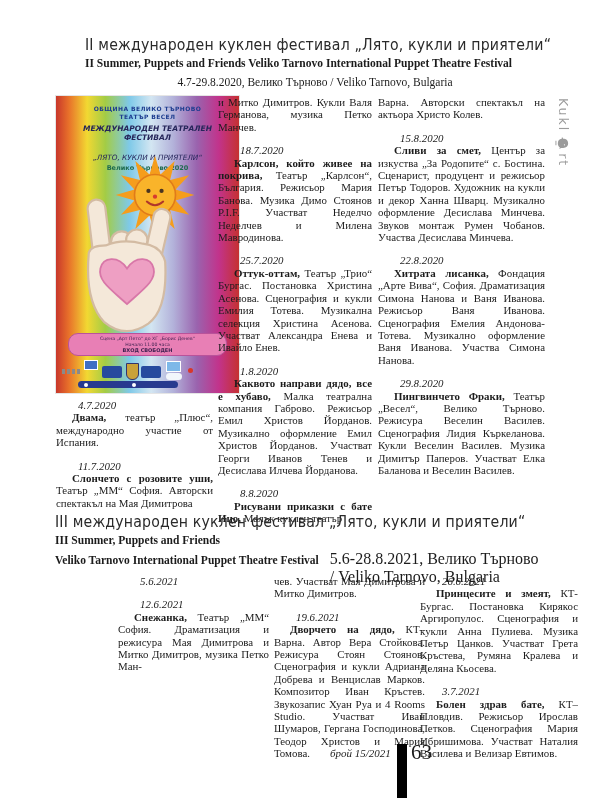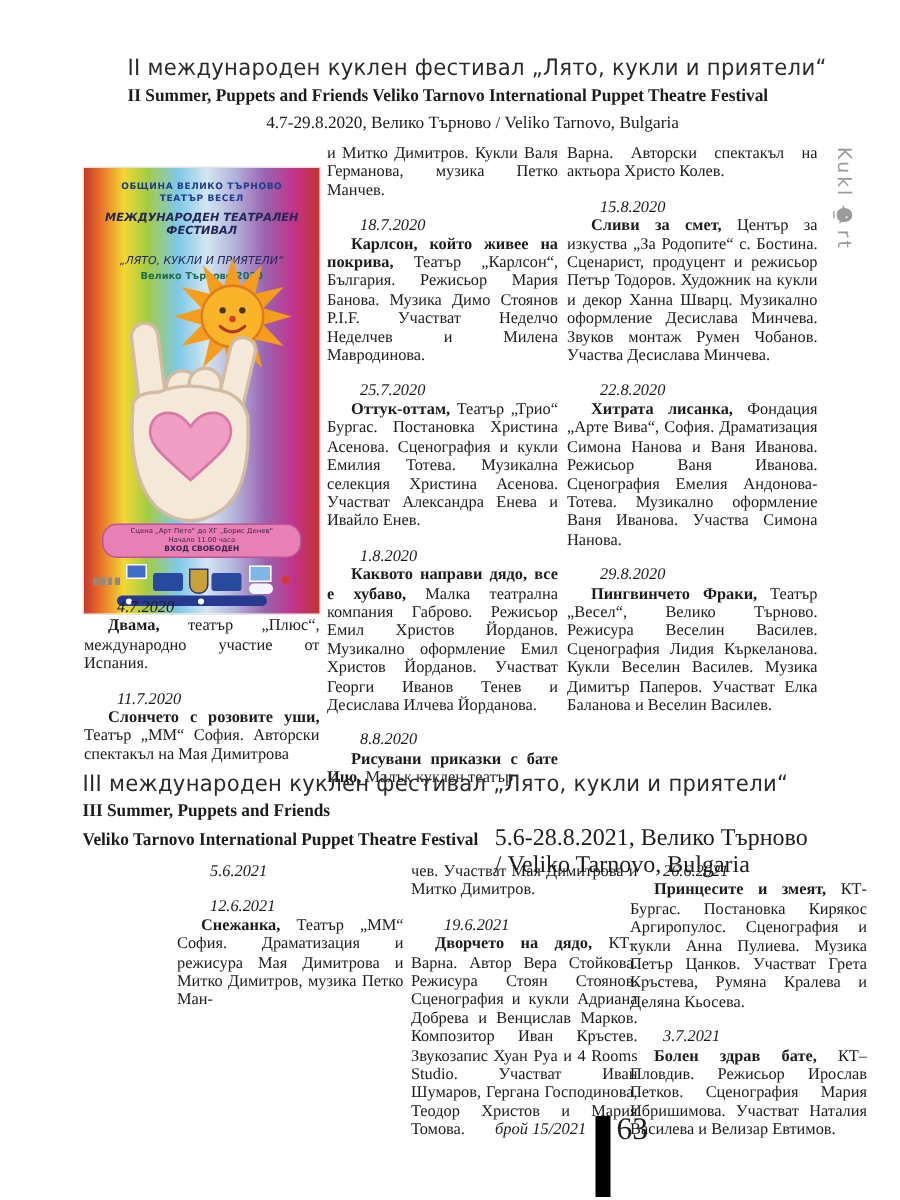--- a/index.html
+++ b/index.html
@@ -25,21 +25,21 @@
   .col p{margin:0;text-indent:16px;}
   .col p.cont{text-indent:0;}
   .s2c1{left:56px;top:399px;width:157px;height:134px;}
   .s2c2{left:218px;top:96px;width:154px;height:438px;}
   .s2c3{left:378px;top:96px;width:167px;height:438px;}
   .s3c1{left:118px;top:575px;width:151px;height:195px;}
   .s3c2{left:274px;top:575px;width:151px;height:195px;}
   .s3c3{left:420px;top:575px;width:158px;height:195px;}
 
   
-  .poster{position:absolute;left:56px;top:112px;width:157px;height:297px;overflow:hidden;
+  .poster{position:absolute;left:56px;top:96px;width:183px;height:297px;overflow:hidden;
      background:linear-gradient(90deg,#c8372b 0%,#e8712a 7%,#f2d832 17%,#a3cc45 27%,
         #7ec9e8 40%,#d3e6f2 52%,#b3b2da 64%,#9a63ae 77%,#c2338b 89%,#c53131 100%);
      box-shadow:0 0 0 1px #e5e5e5;}
   .p-org{margin-top:9px;text-align:center;font-family:"DejaVu Sans",sans-serif;
      font-weight:bold;font-size:6px;line-height:8px;color:#1d3c8f;letter-spacing:.4px;}
   .p-fest{margin-top:3px;text-align:center;font-family:"DejaVu Sans",sans-serif;
      font-weight:bold;font-style:italic;font-size:7.5px;line-height:9px;color:#26265a;}
   .p-title{margin-top:11px;text-align:center;font-family:"DejaVu Sans",sans-serif;
      font-weight:normal;font-style:italic;font-size:7.3px;color:#26265a;}
   .p-year{margin-top:2px;text-align:center;font-family:"DejaVu Sans",sans-serif;

